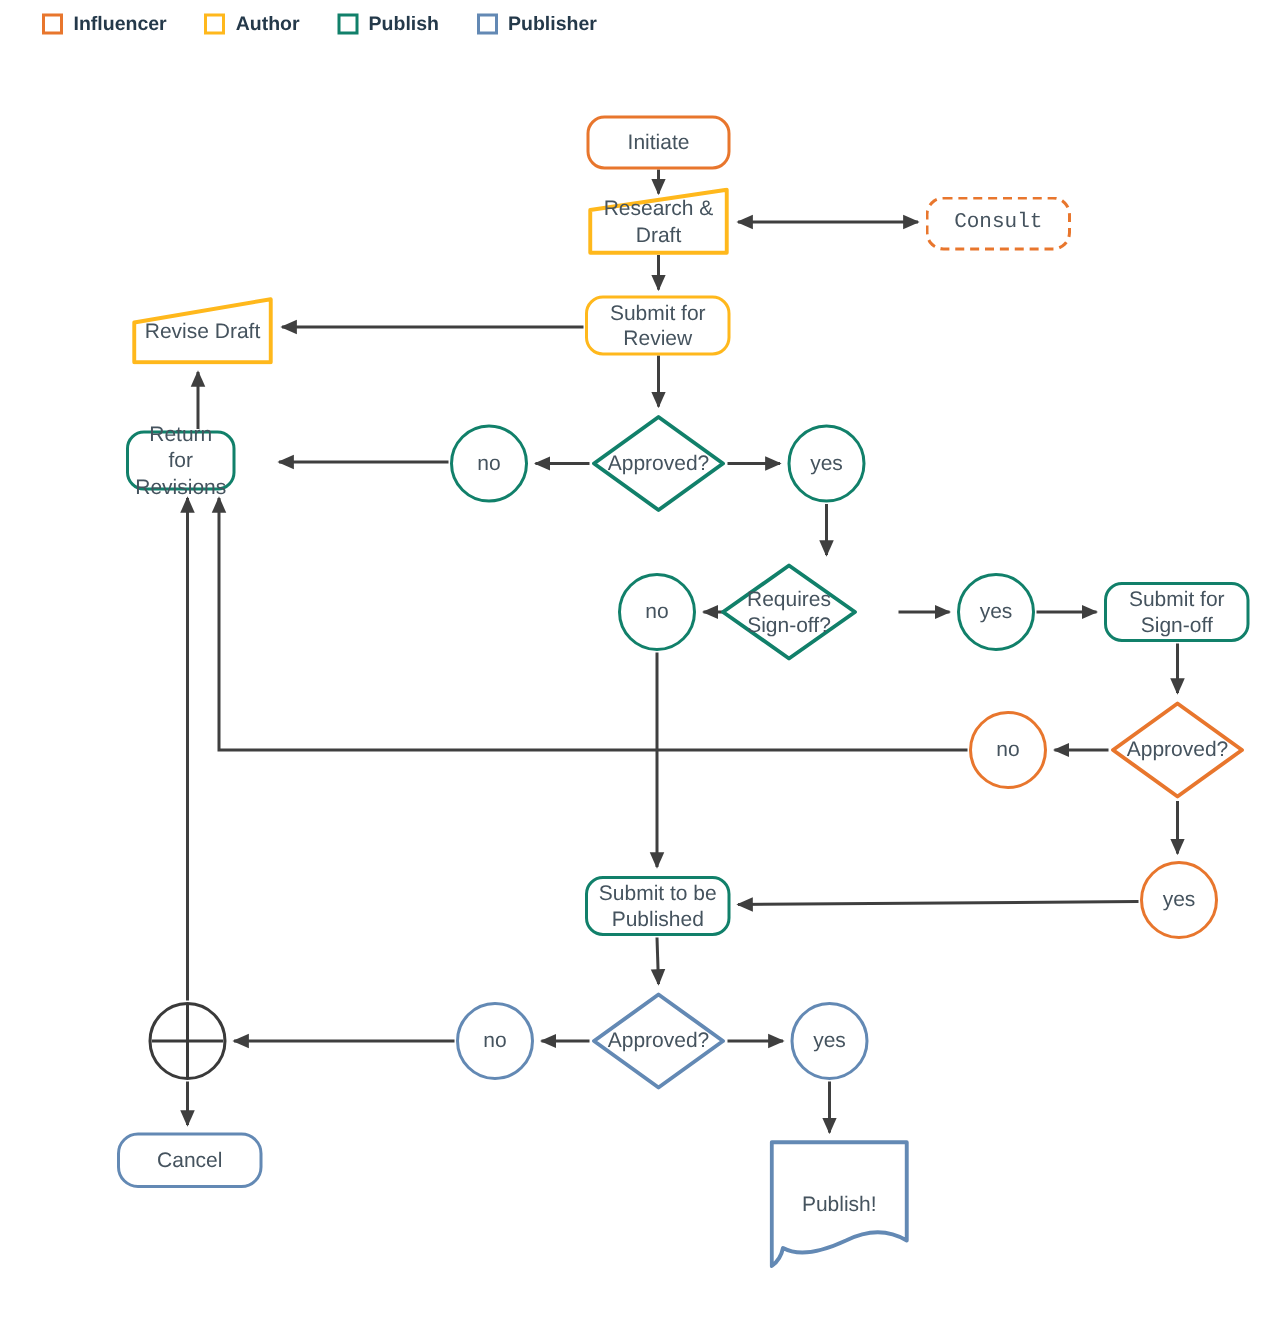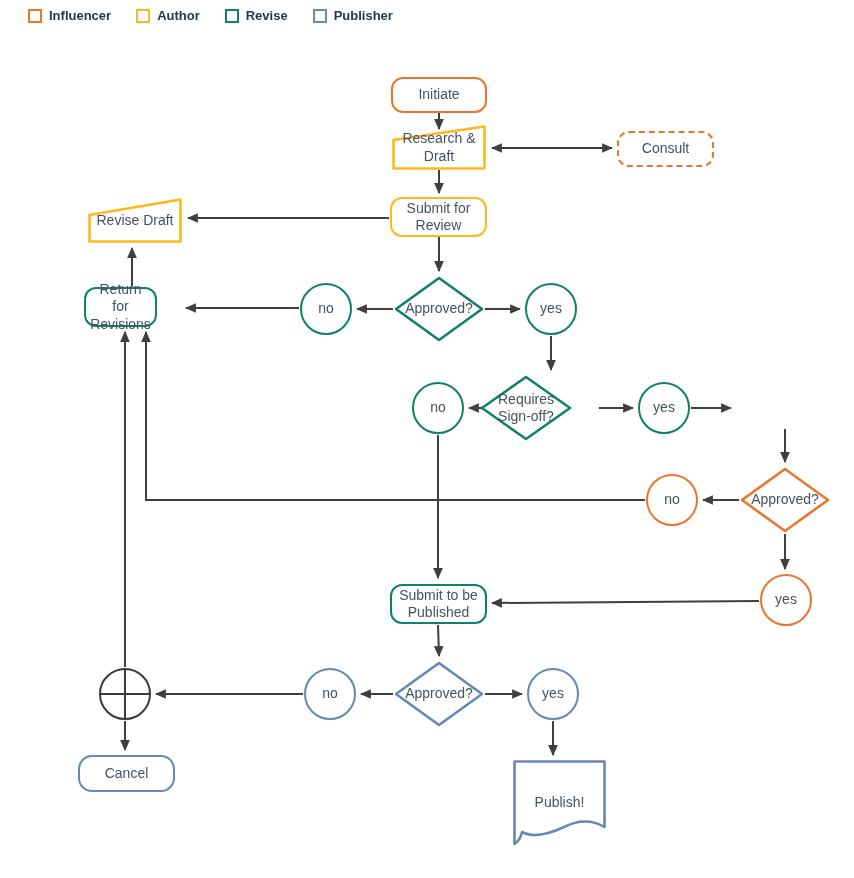--- a/index.html
+++ b/index.html
@@ -5,21 +5,21 @@
   * { margin:0; padding:0; box-sizing:border-box; }
   html,body { background:#ffffff; font-family:"Liberation Sans", sans-serif; }
   .canvas { position:relative; width:854px; height:878px; background:#fff; overflow:hidden; }
 
   .edges { position:absolute; left:0; top:0; pointer-events:none; }
   .edges path.flow { stroke:var(--arrow,#3F3F3F); stroke-width:2; fill:none; }
 
   .node { position:absolute; display:flex; align-items:center; justify-content:center;
           text-align:center; background:#fff; }
   .rrect { border:2.6px solid currentColor; border-radius:12px; }
-  .dashed { border-style:dashed; }
+  .dashed { border-style:dashed;font-family:Liberation Mono, monospace; }
   .circle { border:2.6px solid currentColor; border-radius:50%; }
   .noborder { background:transparent; }
 
   .shape-svg { position:absolute; left:0; top:0; width:100%; height:100%; }
   .shape-svg .outline { fill:#fff; stroke:currentColor; stroke-width:2.6; stroke-linejoin:round; }
   .shape-svg .cross { fill:none; stroke:currentColor; stroke-width:2.2; }
 
   .nlabel { position:relative; z-index:1; font-size:14px; line-height:1.22;
             color:var(--text,#45535E); padding:0 7px; }
 
@@ -77,21 +77,21 @@
     <div class="legend-item">
       <span class="swatch role-influencer"></span>
       <span class="legend-label">Influencer</span>
     </div>
     <div class="legend-item">
       <span class="swatch role-author"></span>
       <span class="legend-label">Author</span>
     </div>
     <div class="legend-item">
       <span class="swatch role-editor"></span>
-      <span class="legend-label">Revise</span>
+      <span class="legend-label">Publish</span>
     </div>
     <div class="legend-item">
       <span class="swatch role-publisher"></span>
       <span class="legend-label">Publisher</span>
     </div>
   </div>
 
   <div class="node rrect role-influencer" style="left:391px;top:77px;width:96px;height:36px">
     <span class="nlabel">Initiate</span>
   </div>
@@ -145,20 +145,23 @@
   </div>
 
   <div class="node circle role-editor" style="left:412px;top:382px;width:52px;height:52px">
     <span class="nlabel">no</span>
   </div>
 
   <div class="node circle role-editor" style="left:638px;top:382px;width:52px;height:52px">
     <span class="nlabel">yes</span>
   </div>
 
+  <div class="node rrect role-editor" style="left:736px;top:388px;width:97px;height:40px">
+    <span class="nlabel">Submit for Sign-off</span>
+  </div>
 
   <div class="node role-influencer noborder" style="left:740px;top:467px;width:90px;height:66px">
     <svg class="shape-svg" viewBox="0 0 90 66">
       <polygon class="outline" points="45,2 88,33 45,64 2,33"></polygon>
     </svg>
     <span class="nlabel">Approved?</span>
   </div>
 
   <div class="node circle role-influencer" style="left:646px;top:474px;width:52px;height:52px">
     <span class="nlabel">no</span>

